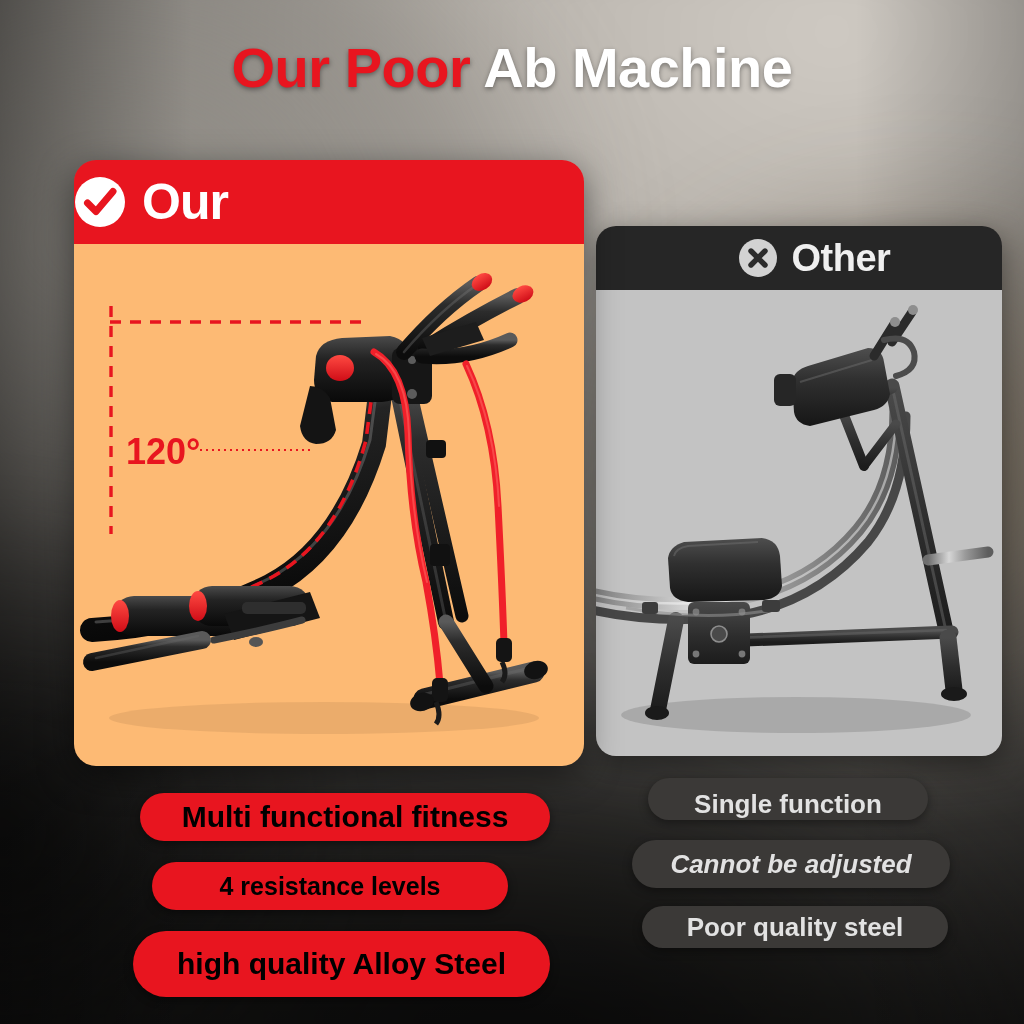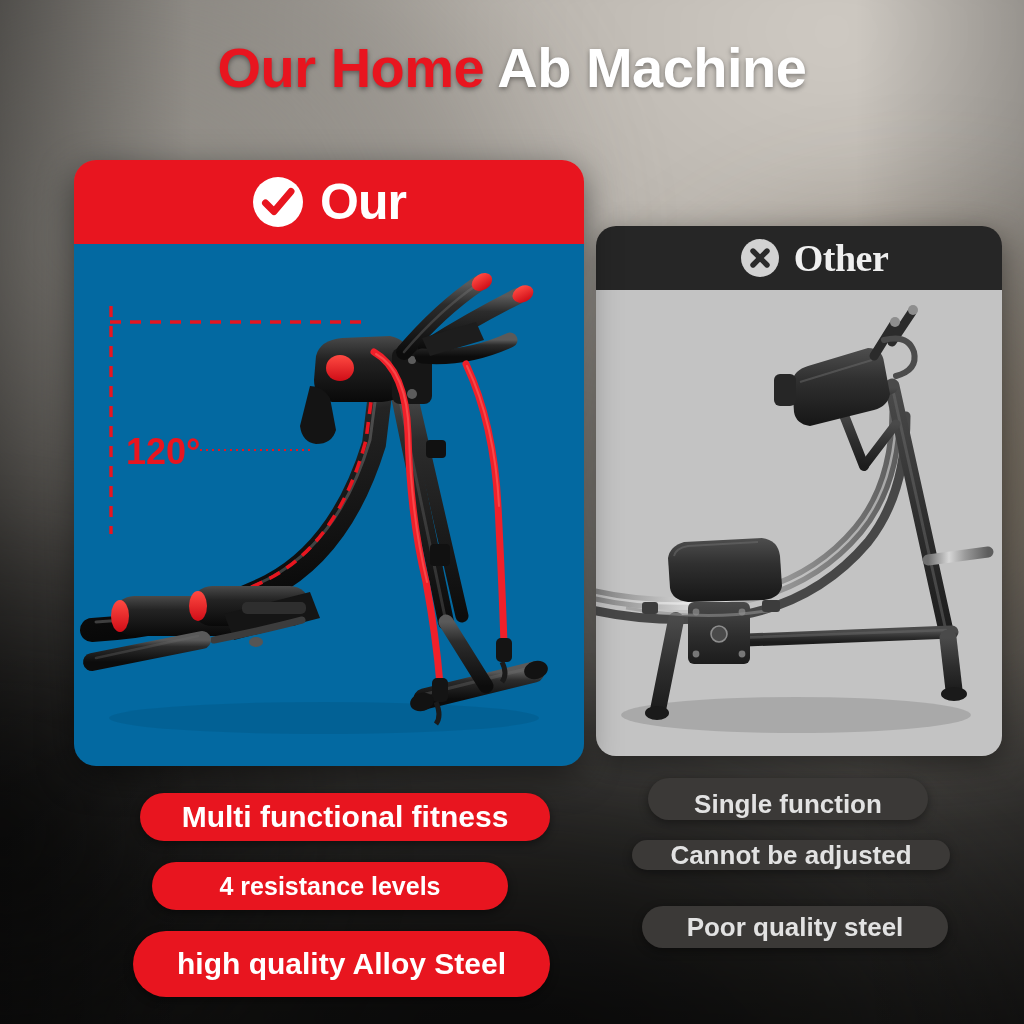--- a/index.html
+++ b/index.html
@@ -54,21 +54,20 @@
     white-space:nowrap;
   }
   #headline .red   { color:#E8151F; }
   #headline .white { color:#FFFFFF;margin-top:12px; }
 
   
   #other-card{
     position:absolute; left:596px; top:226px; width:406px; height:530px;
     border-radius:20px; overflow:hidden;
     box-shadow:0 8px 30px rgba(0,0,0,.45);
-    font-family:Liberation Serif, serif;
   }
   #other-head{
     height:64px; background:#262626;
     display:flex; align-items:center; justify-content:center; gap:14px;
     padding-left:30px;
   }
   #other-head .label{ color:#EFEFEF; font-size:38px; font-weight:bold; letter-spacing:-0.5px; }
   #other-body{
     position:absolute; top:64px; left:0; right:0; bottom:0;
     background:#C3C3C3;
@@ -76,69 +75,69 @@
   }
 
   
   #our-card{
     position:absolute; left:74px; top:160px; width:510px; height:606px;
     border-radius:22px; overflow:hidden;
     box-shadow:0 10px 34px rgba(0,0,0,.50);
   }
   #our-head{
     height:84px; background:#E8151F;
-    display:flex; align-items:center; justify-content:center; gap:16px;
+    display:flex; align-items:center; gap:16px;
   }
   #our-head .label{ color:#FFFFFF; font-size:50px; font-weight:bold; letter-spacing:-1px; }
   #our-body{
     position:absolute; top:84px; left:0; right:0; bottom:0;
-    background:#0369a1; overflow:hidden;
+    background:#fdba74; overflow:hidden;
   }
 
   .icon-circle{ display:block; flex:0 0 auto; }
 
   
   .pill{
     position:absolute;
     display:flex; align-items:center; justify-content:center;
     font-weight:bold; white-space:nowrap;
     border-radius:999px;
   }
   .pill-red{
-    background:#E8151F; color:#ffffff;
+    background:#E8151F; color:#000000;
     box-shadow:0 3px 10px rgba(0,0,0,.45);
   }
   .pill-dark{
     background:#3B3937; color:#E2E2E2;
     box-shadow:0 3px 10px rgba(0,0,0,.40);
   }
   #p-our-0{ left:140px; top:793px; width:410px; height:48px; font-size:30px; }
   #p-our-1{ left:152px; top:862px; width:356px; height:48px; font-size:25px; }
   #p-our-2{ left:133px; top:931px; width:417px; height:66px; font-size:30px; }
 
   #p-other-0{ left:648px; top:778px; width:280px; height:42px; font-size:26px;align-items:flex-end; }
-  #p-other-1{ left:632px; top:840px; width:318px; height:30px; font-size:26px; }
+  #p-other-1{ left:632px; top:840px; width:318px; height:48px; font-size:26px;font-style:italic; }
   #p-other-2{ left:642px; top:906px; width:306px; height:42px; font-size:26px;justify-content:center; }
 
   svg{ display:block; }
 </style>
 </head>
 <body>
 
 <div id="bg">
   <div class="layer bg-base"></div>
   <div class="layer bg-blob1"></div>
   <div class="layer bg-blob2"></div>
   <div class="layer bg-blob3"></div>
   <div class="layer bg-blob4"></div>
   <div class="layer bg-vig"></div>
 </div>
 
 <div id="headline">
-  <span class="red">Our Home</span><span class="white"> Ab Machine</span>
+  <span class="red">Our Poor</span><span class="white"> Ab Machine</span>
 </div>
 
 <div id="other-card">
 
   <div id="other-head">
     <span>
       <svg class="icon-circle" width="40" height="40" viewBox="0 0 40 40">
         <circle cx="20" cy="20" r="19" fill="#D2D2D2"></circle>
         <path d="M13 13 L27 27 M27 13 L13 27" stroke="#2B2B2B" stroke-width="5.4" stroke-linecap="round"></path>
       </svg>

